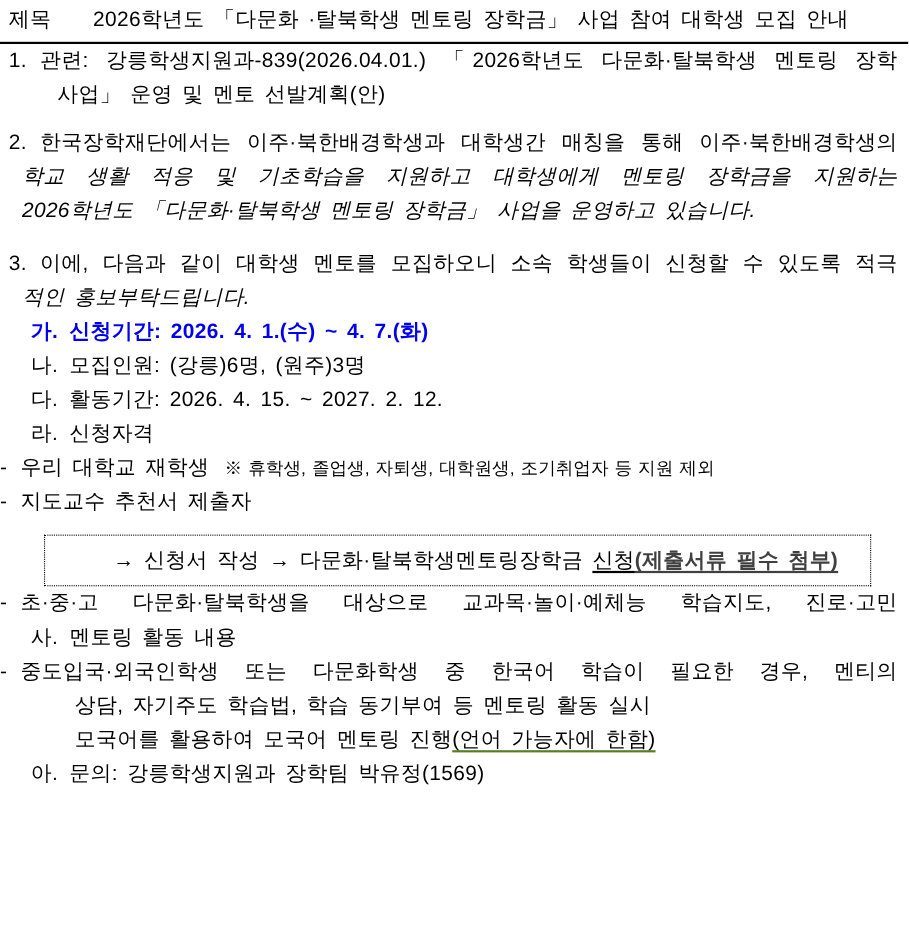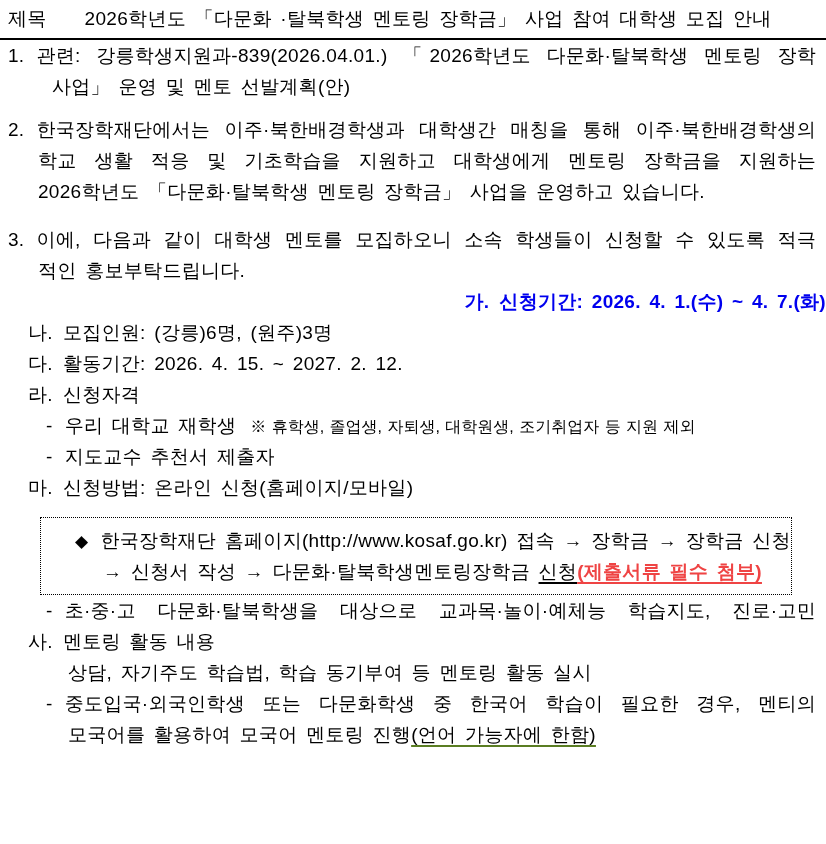--- a/index.html
+++ b/index.html
@@ -37,28 +37,28 @@
   .label { display: inline-block; margin-right: 10px; }
   .dash { display: inline-block; margin-right: 12px; }
 
   .mt-p1  { }
   .mt-p2  { margin-top: 12px; }
   .mt-p3  { margin-top: 17px; }
   .mt-ba  { margin-top: 6px; }
 
   .ind-num       { padding-left: 8px; }
   .ind-cont1     { padding-left: 52px; }
-  .ind-cont      { padding-left: 38px; }
+  .ind-cont      { padding-left: 20px; font-style: italic; }
   .ind-item      { padding-left: 28px; }
-  .ind-dash      { padding-left: 46px; }
+  .ind-dash      { }
   .ind-dash-cont { padding-left: 68px; }
 
-  .blue { color: #0000ee; font-weight: bold; text-align: right; }
+  .blue { color: #0000ee; font-weight: bold; }
   .red  {
-    color: #ef4444; font-weight: bold;
+    color: #404040; font-weight: bold;
     text-decoration: underline; text-decoration-thickness: 2px; text-underline-offset: 4px;
   }
   .u-black {
     text-decoration: underline; text-decoration-thickness: 2px; text-underline-offset: 4px;
   }
   .u-green {
     text-decoration: underline; text-decoration-color: #5a7d22;
     text-decoration-thickness: 2px; text-underline-offset: 4px;
   }
   .note { font-size: 16px; letter-spacing: 0; word-spacing: 1px; margin-left: 14px; }
@@ -120,44 +120,41 @@
   <div class="line ind-item">
     <span class="label">라.</span><span>신청자격</span>
   </div>
   <div class="line ind-dash">
     <span class="dash">-</span><span>우리 대학교 재학생</span><span class="note">※ 휴학생, 졸업생, 자퇴생, 대학원생, 조기취업자 등 지원 제외</span>
   </div>
   <div class="line ind-dash">
     <span class="dash">-</span><span>지도교수 추천서 제출자</span>
   </div>
 
-  <div class="line ind-item">
-    <span class="label">마.</span><span>신청방법: 온라인 신청(홈페이지/모바일)</span>
-  </div>
 
   <div class="notice-box">
-    <div class="line box-line1">
-      <span class="diamond-glyph">◆</span><span>한국장학재단 홈페이지(</span><span>http://www.kosaf.go.kr</span><span>) 접속 → 장학금 → 장학금 신청</span>
-    </div>
     <div class="line box-line2">
       <span>→ 신청서 작성 → 다문화·탈북학생멘토링장학금 </span><span class="u-black">신청</span><span class="red">(제출서류 필수 첨부)</span>
     </div>
   </div>
 
 
   <div class="line ind-dash full">
     <span class="dash">-</span><span>초·중·고 다문화·탈북학생을 대상으로 교과목·놀이·예체능 학습지도, 진로·고민</span>
   </div>
   <div class="line ind-item">
     <span class="label">사.</span><span>멘토링 활동 내용</span>
   </div>
+  <div class="line ind-dash full">
+    <span class="dash">-</span><span>중도입국·외국인학생 또는 다문화학생 중 한국어 학습이 필요한 경우, 멘티의</span>
+  </div>
   <div class="line ind-dash-cont">
     <span>상담, 자기주도 학습법, 학습 동기부여 등 멘토링 활동 실시</span>
-  </div>
-  <div class="line ind-dash full">
-    <span class="dash">-</span><span>중도입국·외국인학생 또는 다문화학생 중 한국어 학습이 필요한 경우, 멘티의</span>
   </div>
   <div class="line ind-dash-cont">
     <span>모국어를 활용하여 모국어 멘토링 진행</span><span class="u-green">(언어 가능자에 한함)</span>
   </div>
 
+  <div class="line ind-item">
+    <span class="label">아.</span><span>문의: 강릉학생지원과 장학팀 박유정(1569)</span>
+  </div>
 
 </div>
 
 </body></html>

